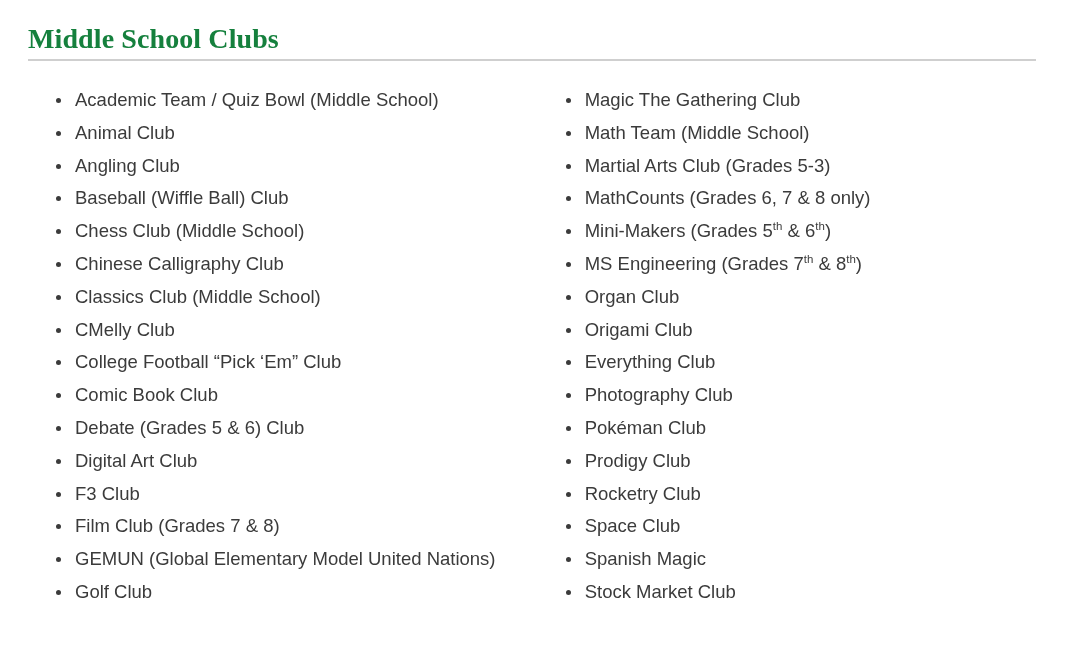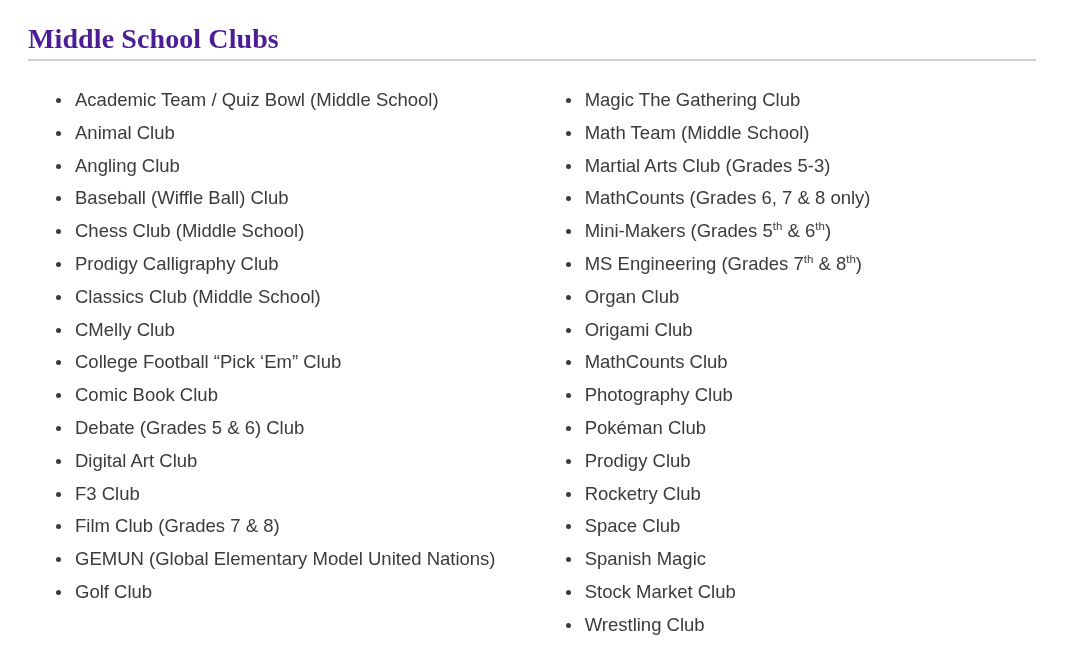--- a/index.html
+++ b/index.html
@@ -25,21 +25,21 @@
   .page-title {
     position: absolute;
     left: 28px;
     top: 22px;
     margin: 0;
     font-family: "Liberation Serif", "DejaVu Serif", serif;
     font-size: 28px;
     font-weight: 700;
     line-height: 34px;
     letter-spacing: 0.1px;
-    color: #4c1d95;
+    color: #15803d;
     white-space: nowrap;
   }
   .title-rule {
     position: absolute;
     left: 28px;
     top: 59px;
     width: 1008px;
     height: 2px;
     background: #cfcfcf;
   }
@@ -108,21 +108,21 @@
 
   <div class="columns">
 
     <div class="column column-left">
       <ul class="club-list">
           <li><span class="club-label">Academic Team / Quiz Bowl (Middle School)</span></li>
           <li><span class="club-label">Animal Club</span></li>
           <li><span class="club-label">Angling Club</span></li>
           <li><span class="club-label">Baseball (Wiffle Ball) Club</span></li>
           <li><span class="club-label">Chess Club (Middle School)</span></li>
-          <li><span class="club-label">Prodigy Calligraphy Club</span></li>
+          <li><span class="club-label">Chinese Calligraphy Club</span></li>
           <li><span class="club-label">Classics Club (Middle School)</span></li>
           <li><span class="club-label">CMelly Club</span></li>
           <li><span class="club-label">College Football “Pick ‘Em” Club</span></li>
           <li><span class="club-label">Comic Book Club</span></li>
           <li><span class="club-label">Debate (Grades 5 &amp; 6) Club</span></li>
           <li><span class="club-label">Digital Art Club</span></li>
           <li><span class="club-label">F3 Club</span></li>
           <li><span class="club-label">Film Club (Grades 7 &amp; 8)</span></li>
           <li><span class="club-label">GEMUN  (Global Elementary Model United Nations)</span></li>
           <li><span class="club-label">Golf Club</span></li>
@@ -132,27 +132,26 @@
     <div class="column column-right">
       <ul class="club-list">
           <li><span class="club-label">Magic The Gathering Club</span></li>
           <li><span class="club-label">Math Team (Middle School)</span></li>
           <li><span class="club-label">Martial Arts Club (Grades 5-3)</span></li>
           <li><span class="club-label">MathCounts (Grades 6, 7 &amp; 8 only)</span></li>
           <li><span class="club-label">Mini-Makers (Grades 5<sup>th</sup> &amp; 6<sup>th</sup>)</span></li>
           <li><span class="club-label">MS Engineering (Grades 7<sup>th</sup> &amp; 8<sup>th</sup>)</span></li>
           <li><span class="club-label">Organ Club</span></li>
           <li><span class="club-label">Origami Club</span></li>
-          <li><span class="club-label">MathCounts Club</span></li>
+          <li><span class="club-label">Everything Club</span></li>
           <li><span class="club-label">Photography Club</span></li>
           <li><span class="club-label">Pokéman Club</span></li>
           <li><span class="club-label">Prodigy Club</span></li>
           <li><span class="club-label">Rocketry Club</span></li>
           <li><span class="club-label">Space Club</span></li>
           <li><span class="club-label">Spanish Magic</span></li>
           <li><span class="club-label">Stock Market Club</span></li>
-          <li><span class="club-label">Wrestling Club</span></li>
         </ul>
     </div>
 
   </div>
 
 </div>
 
 </body></html>

